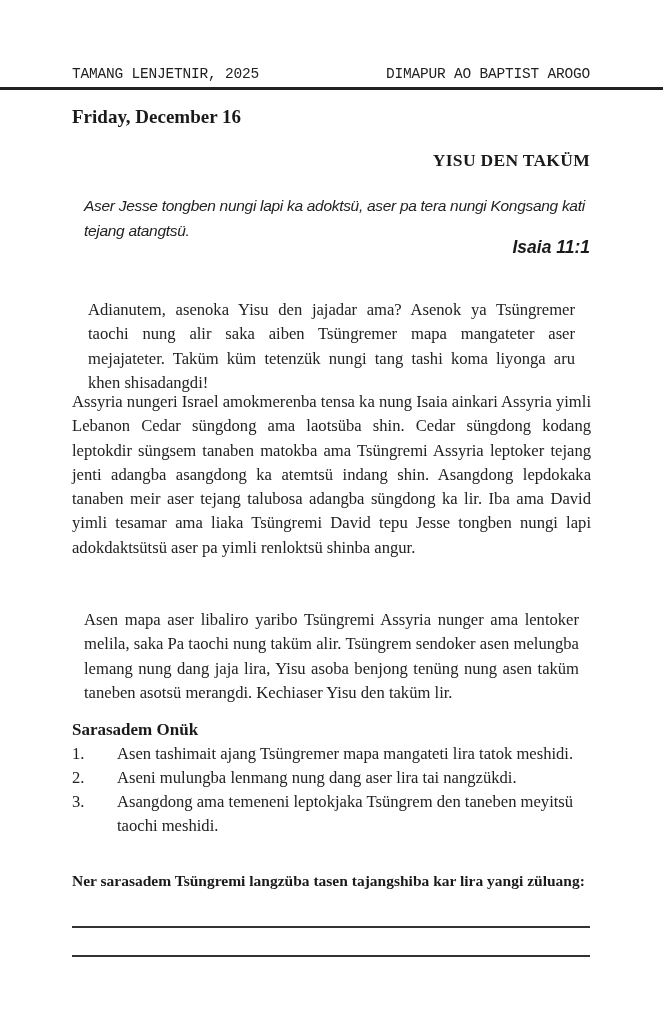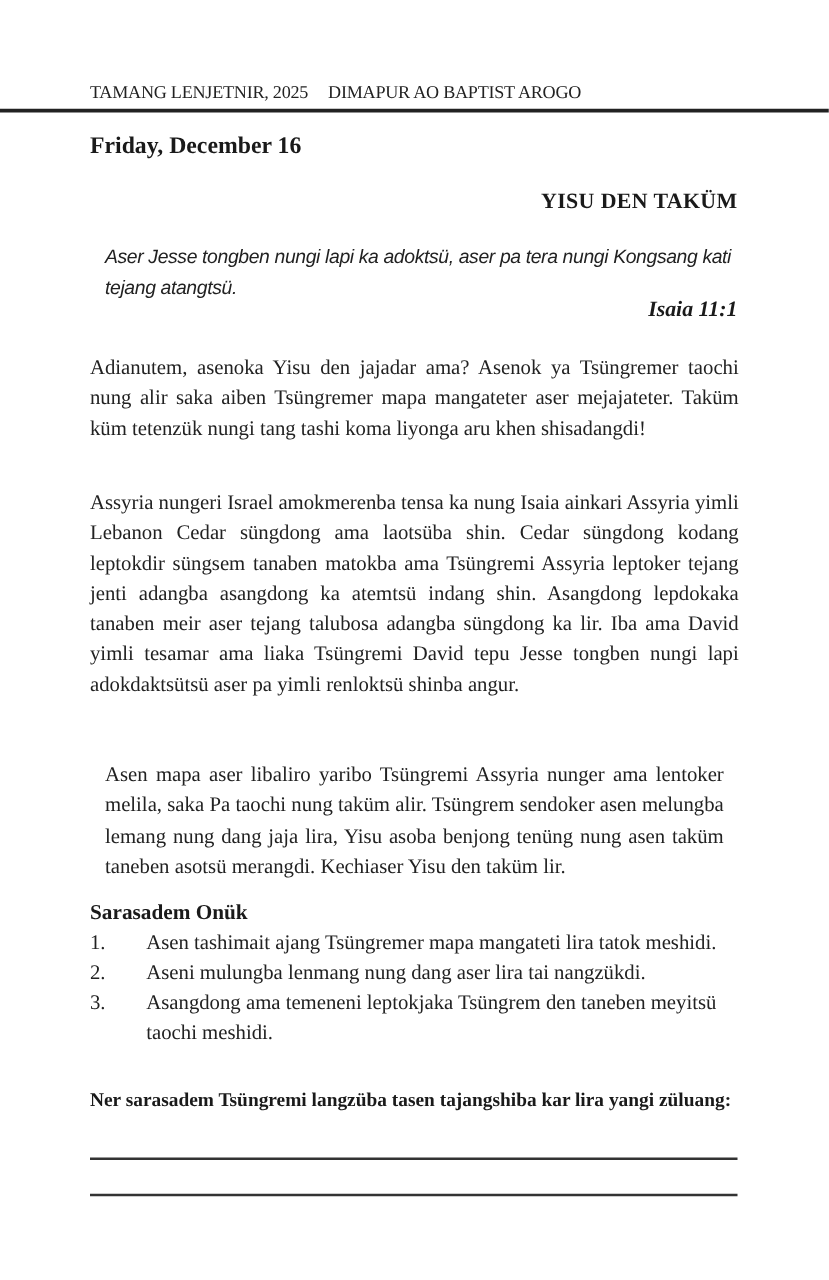--- a/index.html
+++ b/index.html
@@ -1,39 +1,39 @@
 <!DOCTYPE html>
 <html><head>
   <meta charset="utf-8">
   <style>
     html, body { margin: 0; padding: 0; background: #ffffff; }
     body { width: 663px; height: 1024px; position: relative; overflow: hidden; color: #1a1a1a; }
     .page { position: absolute; left: 0; top: 0; width: 663px; height: 1024px; }
     .running-head {
       position: absolute; left: 72px; right: 73px; top: 66px;
-      display: flex; justify-content: flex-start;
-      font-family: Liberation Serif, serif; font-size: 14.5px; letter-spacing: -0.2px; color: #222; gap: 16px;
+      display: flex; justify-content: space-between;
+      font-family: Liberation Mono, monospace; font-size: 14.5px; letter-spacing: -0.2px; color: #222; gap: 16px;
     }
     .rule { position: absolute; left: 0; right: 0; top: 87px; height: 3px; background: #222; }
     .date {
       position: absolute; left: 72px; top: 106px;
       font-family: "Liberation Serif", serif; font-weight: bold; font-size: 19px; color: #1a1a1a;
     }
     .title {
       position: absolute; left: 72px; right: 73px; top: 150px; text-align: right;
       font-family: "Liberation Serif", serif; font-weight: bold; font-size: 17.5px; letter-spacing: 0.3px;
     }
     .verse {
       position: absolute; left: 72px; right: 72px; top: 193px;
       font-family: "Liberation Sans", sans-serif; font-style: italic; font-size: 15.5px; line-height: 25px;
       letter-spacing: -0.3px; color: #222; margin-left: 12px;
     }
     .ref {
       position: absolute; right: 73px; top: 237px;
-      font-family: Liberation Serif, serif; font-weight: bold; font-style: italic; font-size: 17.5px;
+      font-family: Liberation Sans, sans-serif; font-weight: bold; font-style: italic; font-size: 17.5px;
     }
     .para {
       position: absolute; left: 72px; right: 72px;
       font-family: "Liberation Serif", serif; font-size: 16.6px; line-height: 24.3px;
       text-align: justify; text-align-last: left; color: #222;
     }
     .p1 { top: 282px; }
     .p2 { top: 390px; }
     .p3 { top: 596px; }
     .section-heading {
@@ -64,21 +64,21 @@
     <span>DIMAPUR AO BAPTIST AROGO</span>
   </div>
   <div class="rule"></div>
 
   <div class="date">Friday, December 16</div>
   <div class="title">YISU DEN TAKÜM</div>
 
   <div class="verse">Aser Jesse tongben nungi lapi ka adoktsü, aser pa tera nungi Kongsang kati tejang atangtsü.</div>
   <div class="ref">Isaia 11:1</div>
 
-  <p class="para p1" style="margin:0">Adianutem, asenoka Yisu den jajadar ama? Asenok ya Tsüngremer taochi nung alir saka aiben Tsüngremer mapa mangateter aser mejajateter. Taküm küm tetenzük nungi tang tashi koma liyonga aru khen shisadangdi!</p>
+  <p class="para p1" style="margin:16px">Adianutem, asenoka Yisu den jajadar ama? Asenok ya Tsüngremer taochi nung alir saka aiben Tsüngremer mapa mangateter aser mejajateter. Taküm küm tetenzük nungi tang tashi koma liyonga aru khen shisadangdi!</p>
   <p class="para p2" style="margin:0">Assyria nungeri Israel amokmerenba tensa ka nung Isaia ainkari Assyria yimli Lebanon Cedar süngdong ama laotsüba shin. Cedar süngdong kodang leptokdir süngsem tanaben matokba ama Tsüngremi Assyria leptoker tejang jenti adangba asangdong ka atemtsü indang shin. Asangdong lepdokaka tanaben meir aser tejang talubosa adangba süngdong ka lir. Iba ama David yimli tesamar ama liaka Tsüngremi David tepu Jesse tongben nungi lapi adokdaktsütsü aser pa yimli renloktsü shinba angur.</p>
   <p class="para p3" style="margin:12px">Asen mapa aser libaliro yaribo Tsüngremi Assyria nunger ama lentoker melila, saka Pa taochi nung taküm alir. Tsüngrem sendoker asen melungba lemang nung dang jaja lira, Yisu asoba benjong tenüng nung asen taküm taneben asotsü merangdi. Kechiaser Yisu den taküm lir.</p>
 
   <div class="section-heading">Sarasadem Onük</div>
   <ul class="questions">
     <li>
       <span class="num">1.</span>
       <span class="qtext">Asen tashimait ajang Tsüngremer mapa mangateti lira tatok meshidi.</span>
     </li>
     <li>

